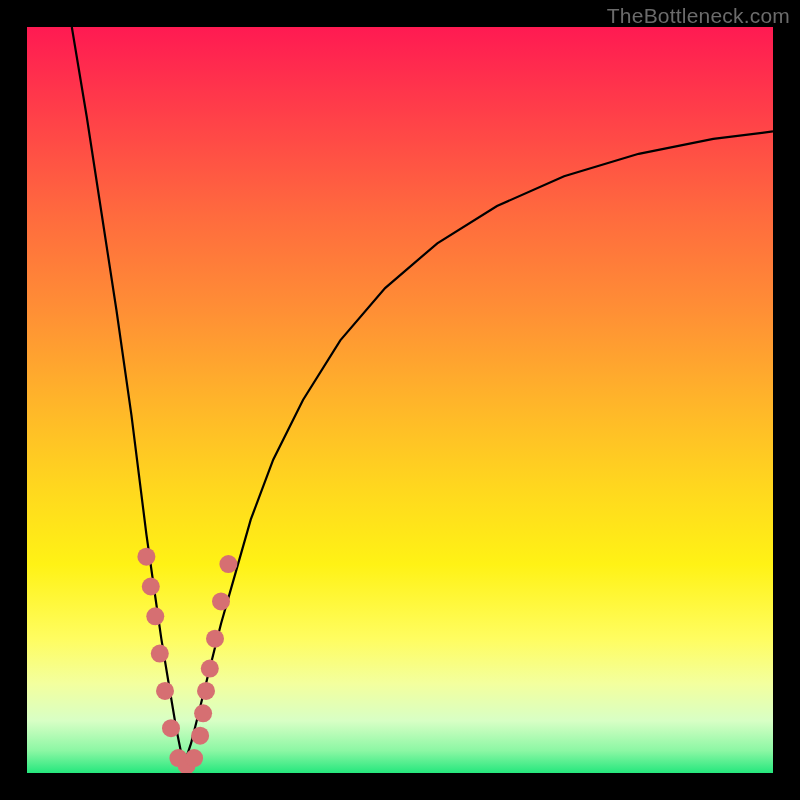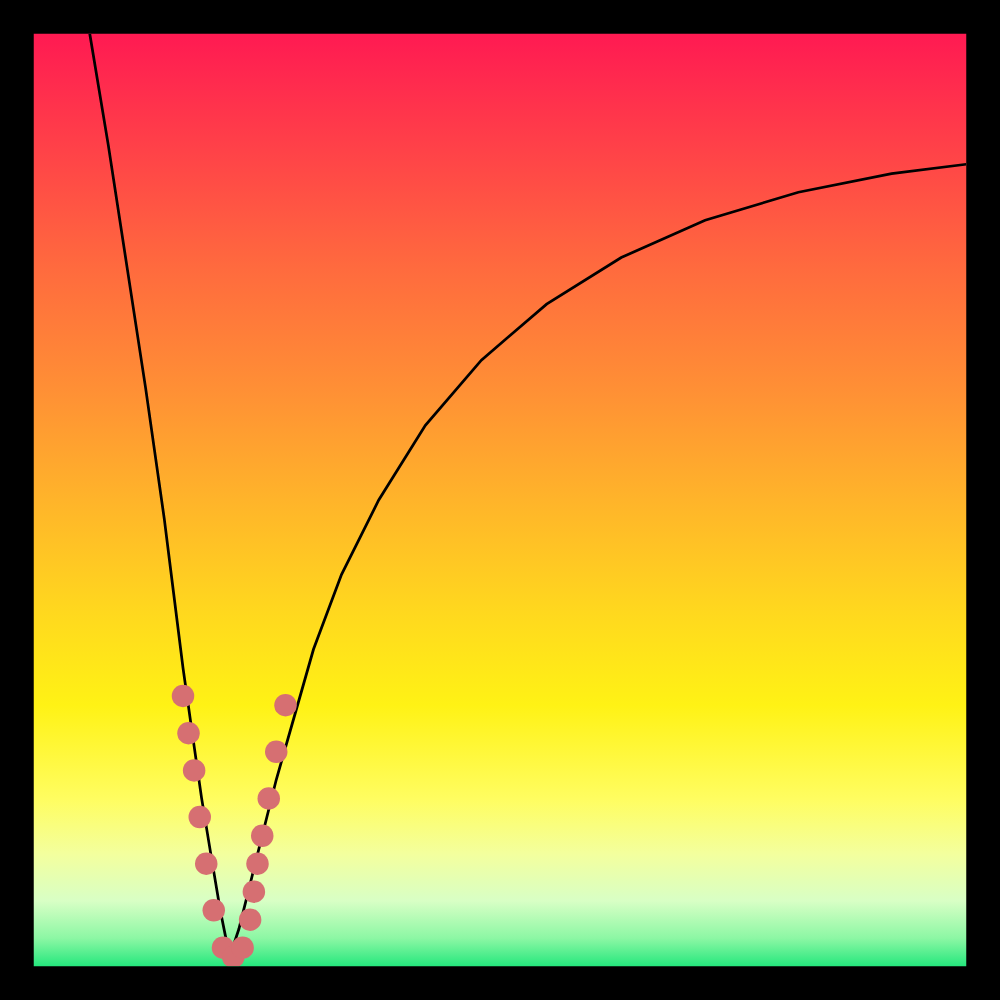--- a/index.html
+++ b/index.html
@@ -82,14 +82,15 @@
           <circle cx="176.1" cy="686.3" r="9" fill="#d66f72"></circle>
           <circle cx="179.0" cy="663.9" r="9" fill="#d66f72"></circle>
           <circle cx="182.8" cy="641.6" r="9" fill="#d66f72"></circle>
           <circle cx="188.0" cy="611.7" r="9" fill="#d66f72"></circle>
           <circle cx="194.0" cy="574.4" r="9" fill="#d66f72"></circle>
           <circle cx="201.4" cy="537.1" r="9" fill="#d66f72"></circle>
         </g>
     </svg>
   </div>
 
+  <div class="watermark">TheBottleneck.com</div>
 
 </div>
 
 </body></html>

